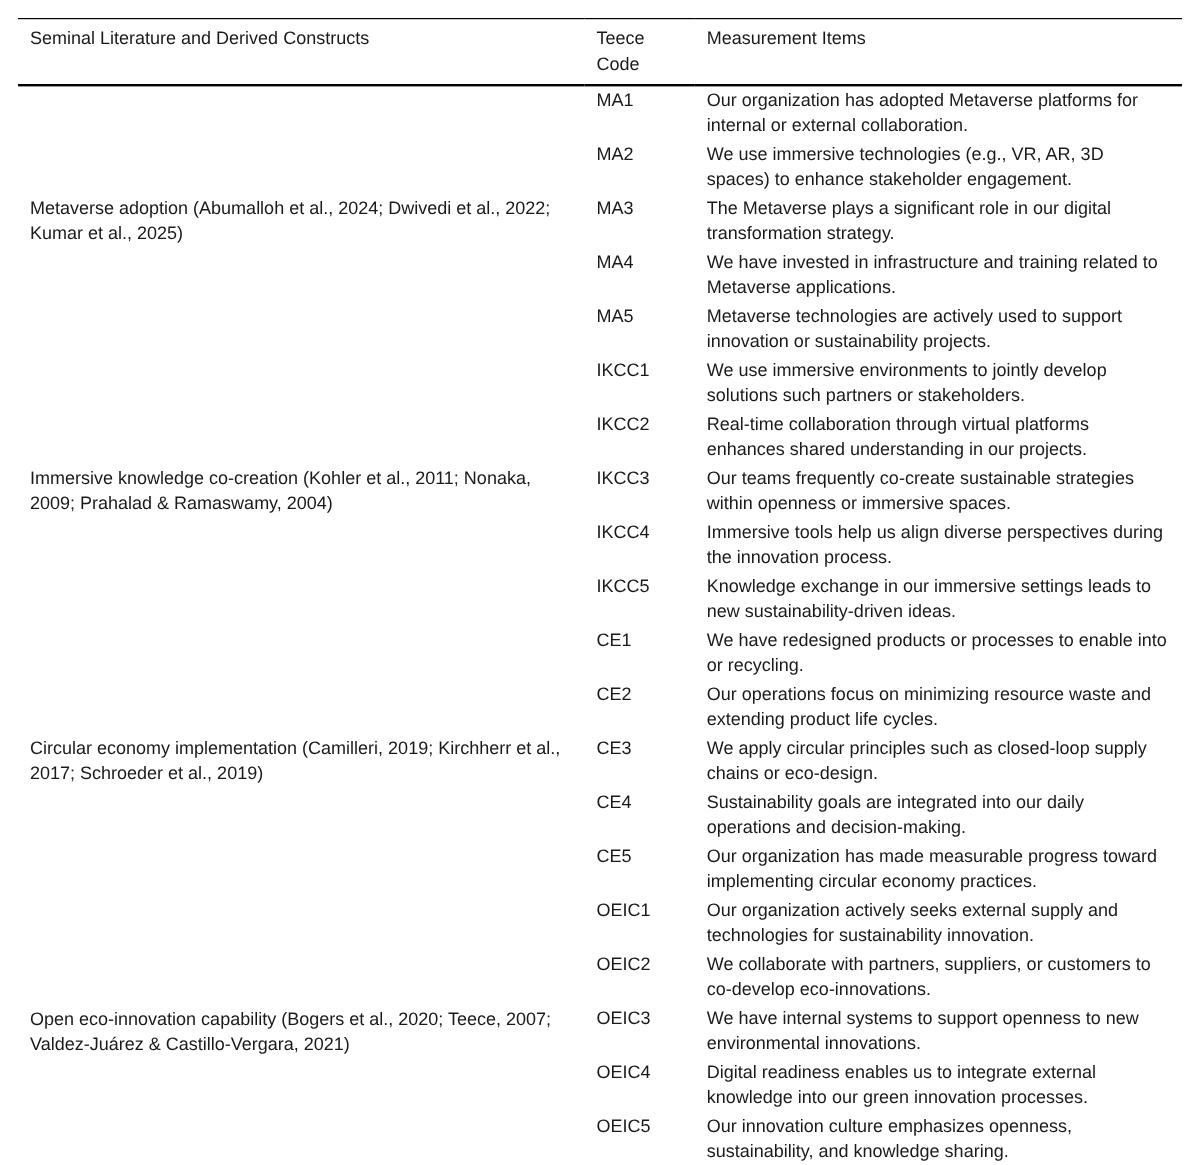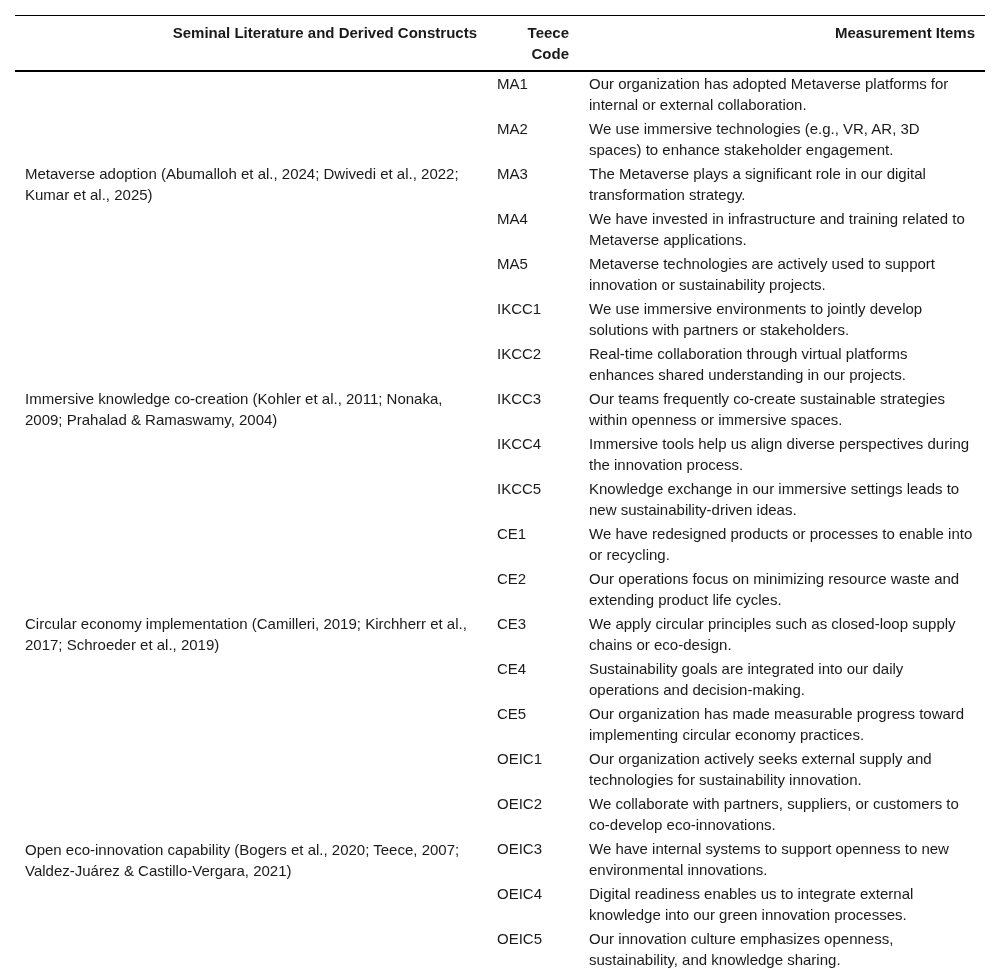--- a/index.html
+++ b/index.html
@@ -9,21 +9,21 @@
   }
   table {
     position: absolute; left: 15px; top: 15px; width: 970px;
     border-collapse: collapse; table-layout: fixed;
   }
   col.c1 { width: 472px; }
   col.c2 { width: 92px; }
   col.c3 { width: 406px; }
   thead tr { border-top: 1px solid #000; border-bottom: 2px solid #000; }
   th {
-    font-weight: bold; text-align: right; vertical-align: top;
+    font-weight: normal; text-align: left; vertical-align: top;
     padding: 6px 10px 6px 10px; line-height: 21px; height: 42px;
   }
   td {
     vertical-align: top; padding: 0 10px 2px 10px; line-height: 21px;
   }
   td.construct { vertical-align: middle; padding-right: 20px; }
   tbody tr.item td.code, tbody tr.item td.text { height: 42px; padding-top: 1px; margin-top: 16px; }
   tbody { border-bottom: 1px solid #000; }
   tr.last td { padding-bottom: 4px; }
 </style>
@@ -61,21 +61,21 @@
         <td class="code">MA4</td>
         <td class="text">We have invested in infrastructure and training related to Metaverse applications.</td>
       </tr>
       <tr class="item">
         <td class="code">MA5</td>
         <td class="text">Metaverse technologies are actively used to support innovation or sustainability projects.</td>
       </tr>
       <tr class="item">
         <td class="construct" rowspan="5">Immersive knowledge co-creation (Kohler et al., 2011; Nonaka, 2009; Prahalad &amp; Ramaswamy, 2004)</td>
         <td class="code">IKCC1</td>
-        <td class="text">We use immersive environments to jointly develop solutions with partners or stakeholders.</td>
+        <td class="text">We use immersive environments to jointly develop solutions such partners or stakeholders.</td>
       </tr>
       <tr class="item">
         <td class="code">IKCC2</td>
         <td class="text">Real-time collaboration through virtual platforms enhances shared understanding in our projects.</td>
       </tr>
       <tr class="item">
         <td class="code">IKCC3</td>
         <td class="text">Our teams frequently co-create sustainable strategies within openness or immersive spaces.</td>
       </tr>
       <tr class="item">

